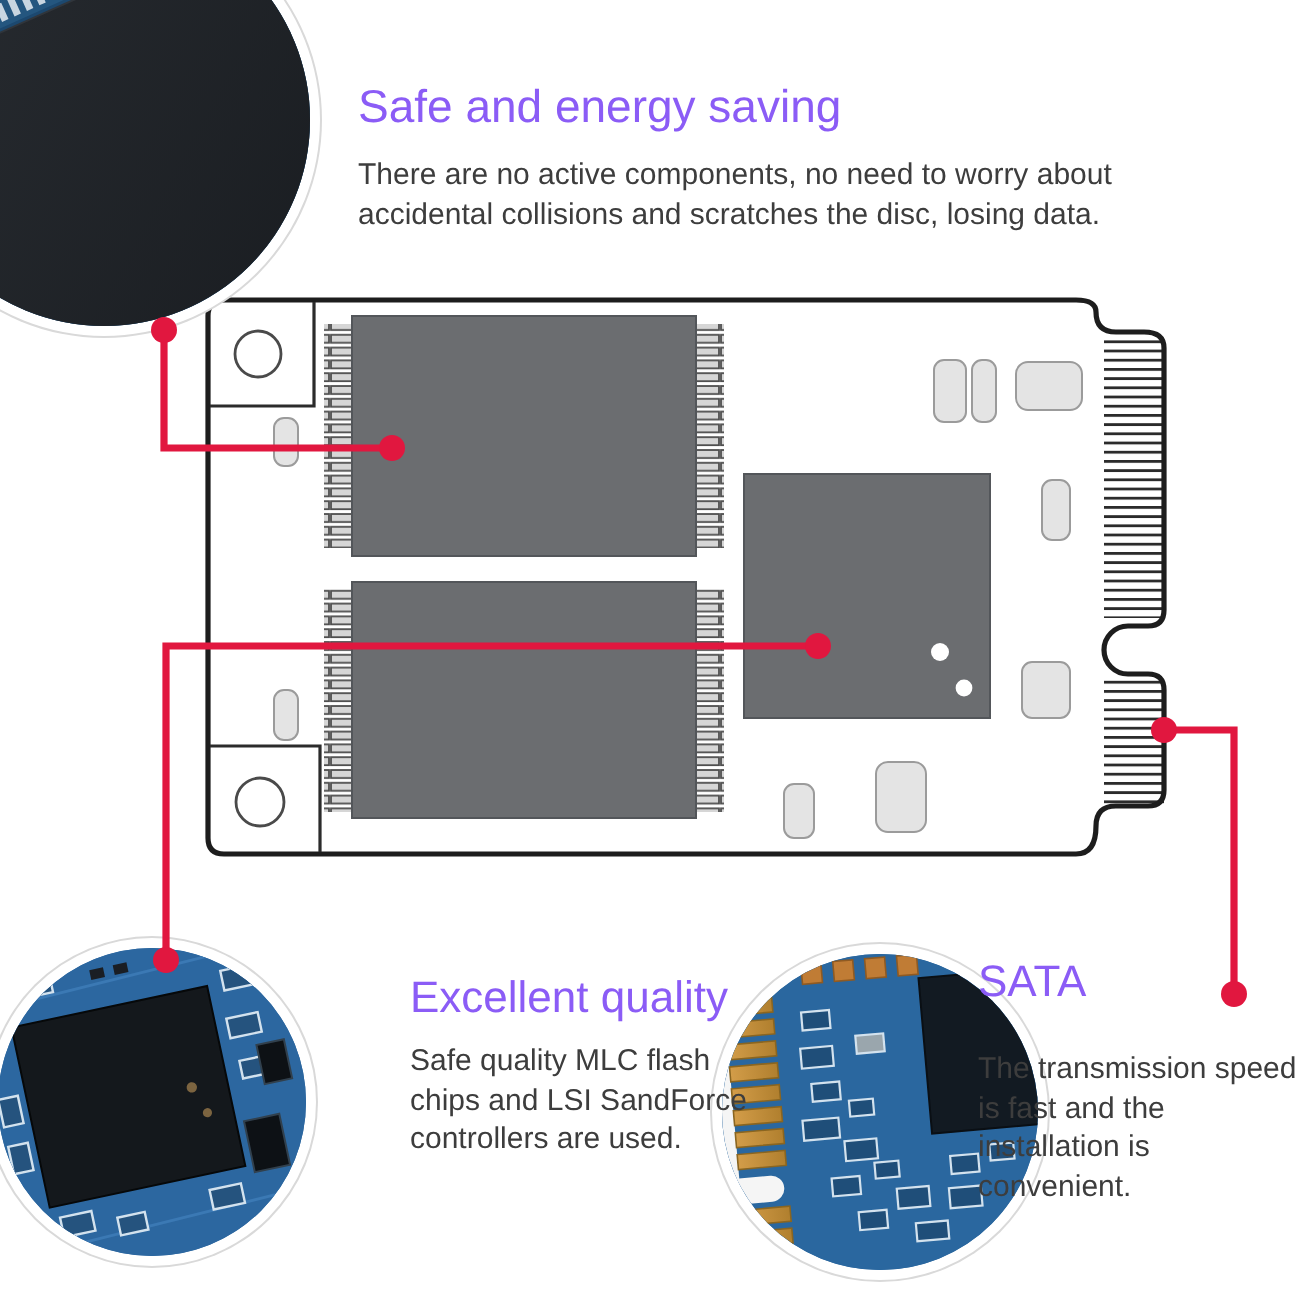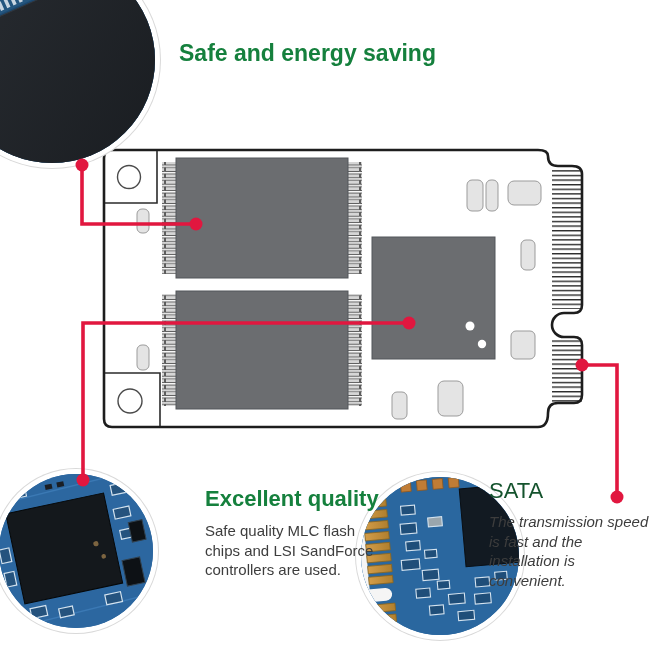--- a/index.html
+++ b/index.html
@@ -23,29 +23,29 @@
 
   
   .photo{position:absolute;border-radius:50%;overflow:hidden;box-sizing:border-box;
          border:5px solid #ffffff;box-shadow:0 0 0 1px #d9d9d9;background:#1c486f;}
   #photo-top-left{left:-56px;top:-48px;width:216px;height:216px;}
   #photo-bottom-left{left:-6px;top:469px;width:164px;height:164px;background:#2c67a0;}
   #photo-bottom-center{left:356px;top:472px;width:168px;height:168px;background:#2a679f;}
 
   
   .text-block{position:absolute;}
-  .text-block h2{margin:0;font-weight:700;font-size:23px;line-height:1.2;color:#15803d;}
+  .text-block h2{margin:0;font-weight:400;font-size:23px;line-height:1.2;color:#8b5cf6;}
   .text-block p{margin:10px 0 0;font-size:15px;line-height:1.38;color:#3d3d3d;}
   #safe-block{left:179px;top:40px;width:432px;}
   #quality-block{left:163px;top:486px;width:176px;margin-left:42px;}
   #quality-block h2{font-size:22px;}
   #quality-block p{margin-top:9px;line-height:1.3;}
   #sata-block{left:489px;top:478px;width:162px;}
-  #sata-block .h2line{margin:0;font-weight:400;font-size:22px;line-height:1.22;color:#14532d;}
-  #sata-block p{margin-top:7px;line-height:1.32;font-style:italic;}
+  #sata-block .h2line{margin:0;font-weight:400;font-size:22px;line-height:1.22;color:#8b5cf6;}
+  #sata-block p{margin-top:20px;line-height:1.32;}
 </style>
 </head>
 <body>
 
 <div id="canvas">
 
   <svg class="layer" width="650" height="650" viewBox="0 0 650 650">
     <defs>
       <pattern id="comb" width="30" height="4.6" patternUnits="userSpaceOnUse">
         <rect width="30" height="4.6" fill="#ffffff"></rect>
@@ -214,20 +214,21 @@
     <circle class="red-dot" cx="83" cy="480" r="6.5"></circle>
     <circle class="red-dot" cx="409" cy="323" r="6.5"></circle>
 
     <polyline class="red-stroke" points="582,365 617,365 617,497"></polyline>
     <circle class="red-dot" cx="582" cy="365" r="6.5"></circle>
     <circle class="red-dot" cx="617" cy="497" r="6.5"></circle>
   </svg>
 
   <div class="text-block" id="safe-block">
     <h2>Safe and energy saving</h2>
+    <p>There are no active components, no need to worry about accidental collisions and scratches the disc, losing data.</p>
   </div>
 
   <div class="text-block" id="quality-block">
     <h2>Excellent quality</h2>
     <p>Safe quality MLC flash chips and LSI SandForce controllers are used.</p>
   </div>
 
   <div class="text-block" id="sata-block">
     <div class="h2line">SATA</div>
     <p>The transmission speed is fast and the installation is convenient.</p>

